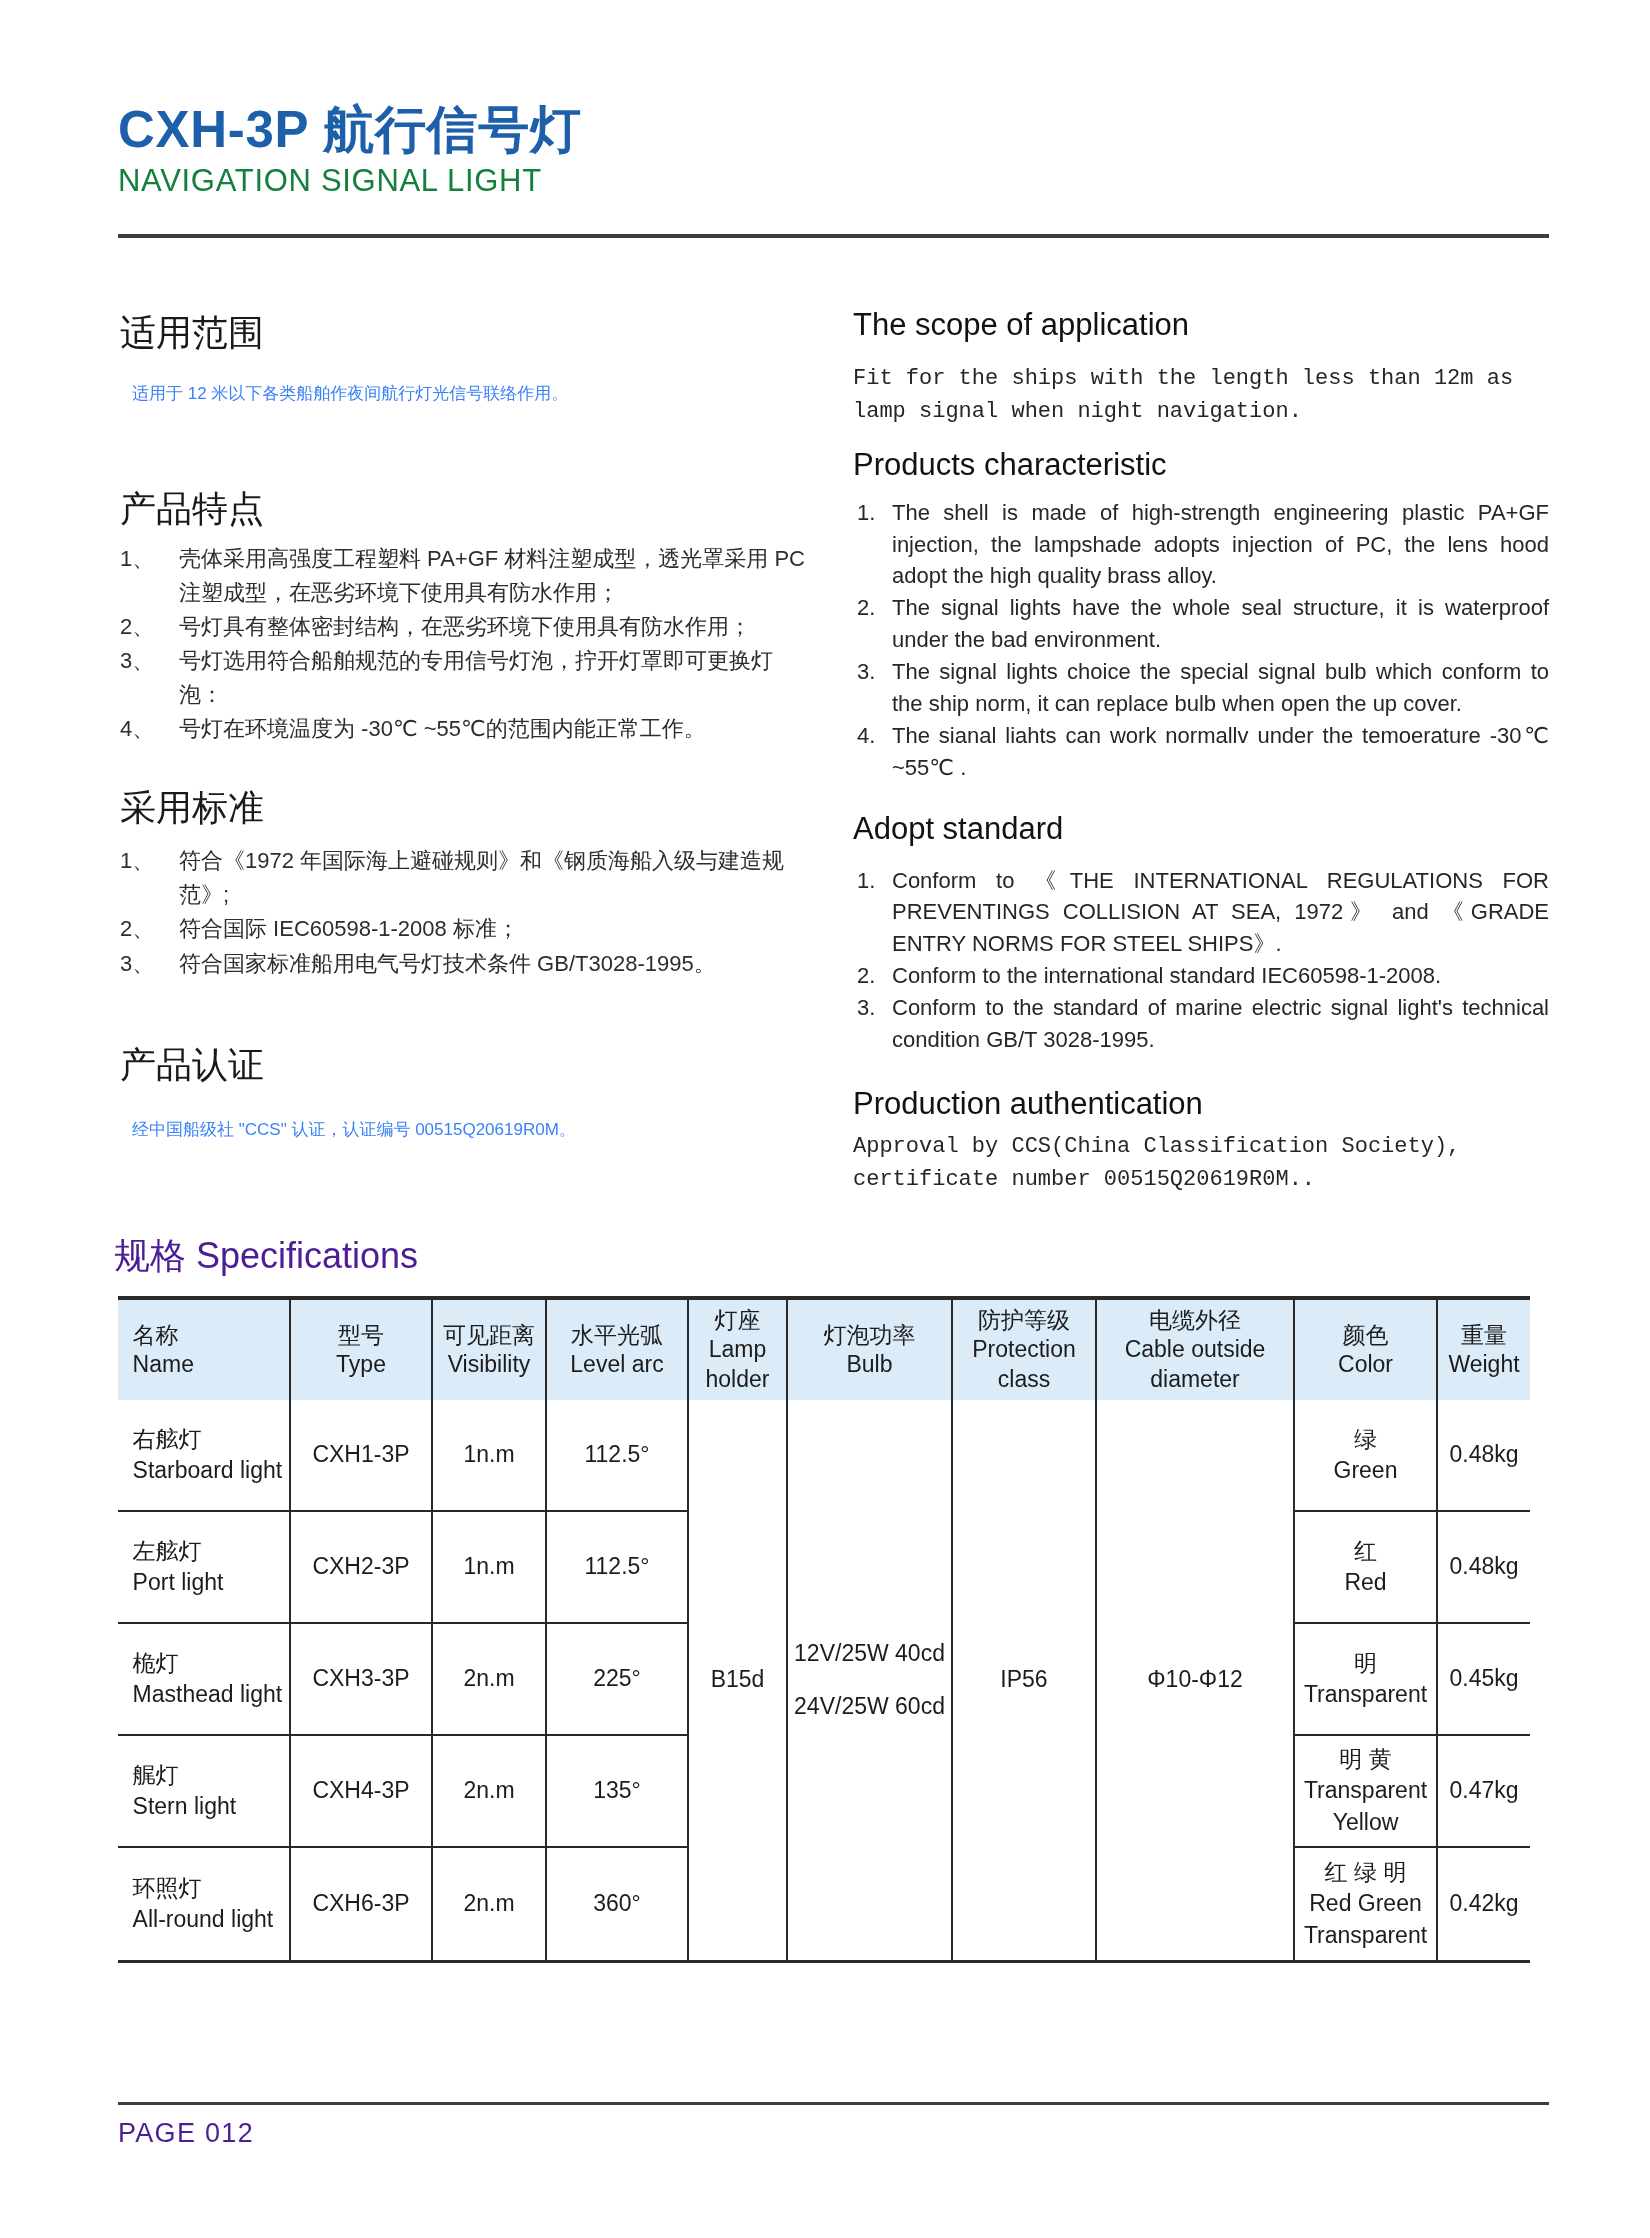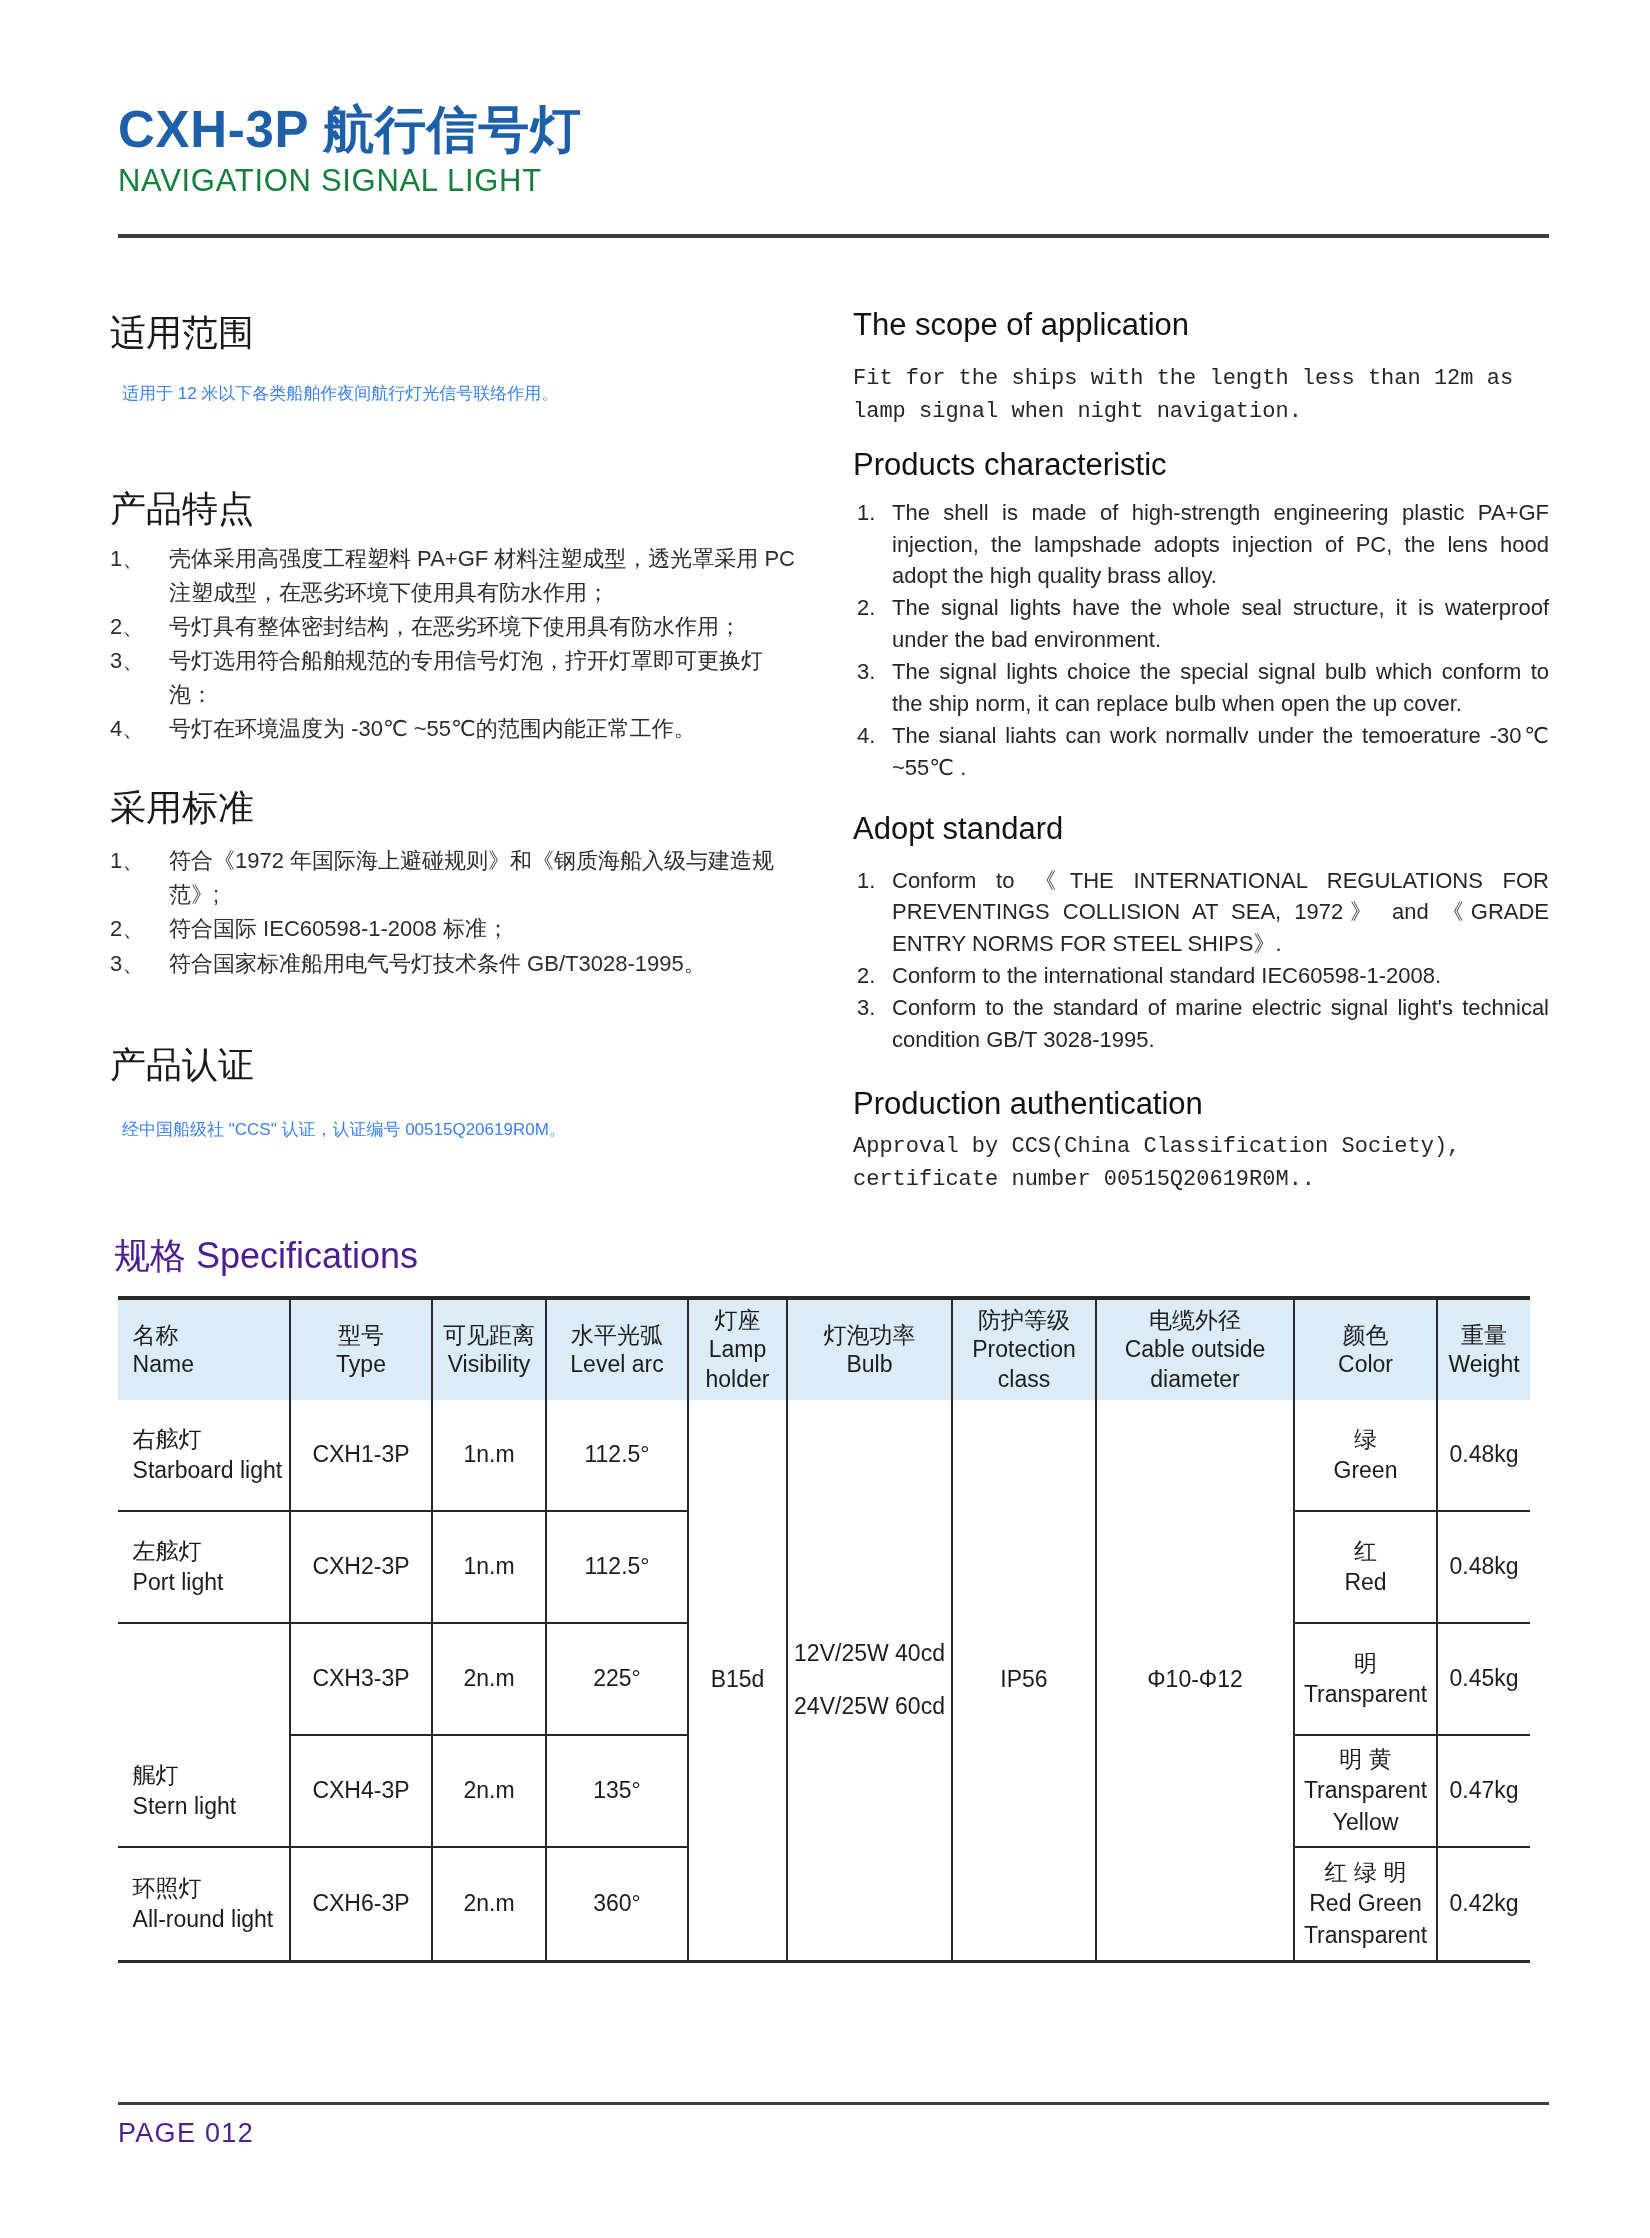--- a/index.html
+++ b/index.html
@@ -6,21 +6,21 @@
   .page{
     position:relative;width:1650px;height:2239px;background:#ffffff;
     font-family:"Liberation Sans","DejaVu Sans",sans-serif;color:#1d1d1d;overflow:hidden;
   }
   
   .doc-header{position:absolute;left:118px;top:101px;}
   .title{font-size:51px;font-weight:bold;color:#1e5fa9;line-height:1.12;letter-spacing:0.7px;}
   .subtitle{font-size:31px;font-weight:500;color:#15803d;margin-top:5.3px;letter-spacing:0.7px;}
   .header-rule{position:absolute;left:118px;top:234px;width:1431px;height:4px;background:#3d3d3d;}
   
-  .col-left{position:absolute;left:110px;top:311px;width:686px;}
+  .col-left{position:absolute;left:120px;top:311px;width:686px;}
   .col-right{position:absolute;left:853px;top:307px;width:696px;}
   .zh-heading{font-size:36px;font-weight:500;color:#191919;line-height:1.2;margin:0;}
   .zh-body{font-size:17px;color:#3b82f6;line-height:1.5;margin:12px;}
   .zh-list{margin:0;}
   .zh-li{display:flex;font-size:22px;color:#2d2d2d;line-height:1.55;}
   .zh-li .marker{flex:none;width:59px;}
   .zh-li .li-text{flex:1;}
   .en-heading{font-size:31px;font-weight:500;color:#121212;line-height:1.18;margin:0;}
   .en-body{font-size:22px;color:#262626;line-height:1.5;margin:0;font-family:Liberation Mono, monospace;}
   .en-list{margin:0;}
@@ -224,20 +224,24 @@
     </div>
     <div class="cell vline hsep" style="grid-column:2;grid-row:3">CXH2-3P</div>
     <div class="cell vline hsep" style="grid-column:3;grid-row:3">1n.m</div>
     <div class="cell vline hsep" style="grid-column:4;grid-row:3">112.5°</div>
     <div class="cell vline hsep" style="grid-column:9;grid-row:3">
       <div>红</div>
       <div>Red</div>
     </div>
     <div class="cell vline hsep" style="grid-column:10;grid-row:3">0.48kg</div>
 
+    <div class="cell left-cell hsep" style="grid-column:1;grid-row:4">
+      <div>桅灯</div>
+      <div>Masthead light</div>
+    </div>
     <div class="cell vline hsep" style="grid-column:2;grid-row:4">CXH3-3P</div>
     <div class="cell vline hsep" style="grid-column:3;grid-row:4">2n.m</div>
     <div class="cell vline hsep" style="grid-column:4;grid-row:4">225°</div>
     <div class="cell vline hsep" style="grid-column:9;grid-row:4">
       <div>明</div>
       <div>Transparent</div>
     </div>
     <div class="cell vline hsep" style="grid-column:10;grid-row:4">0.45kg</div>
 
     <div class="cell left-cell hsep" style="grid-column:1;grid-row:5">

